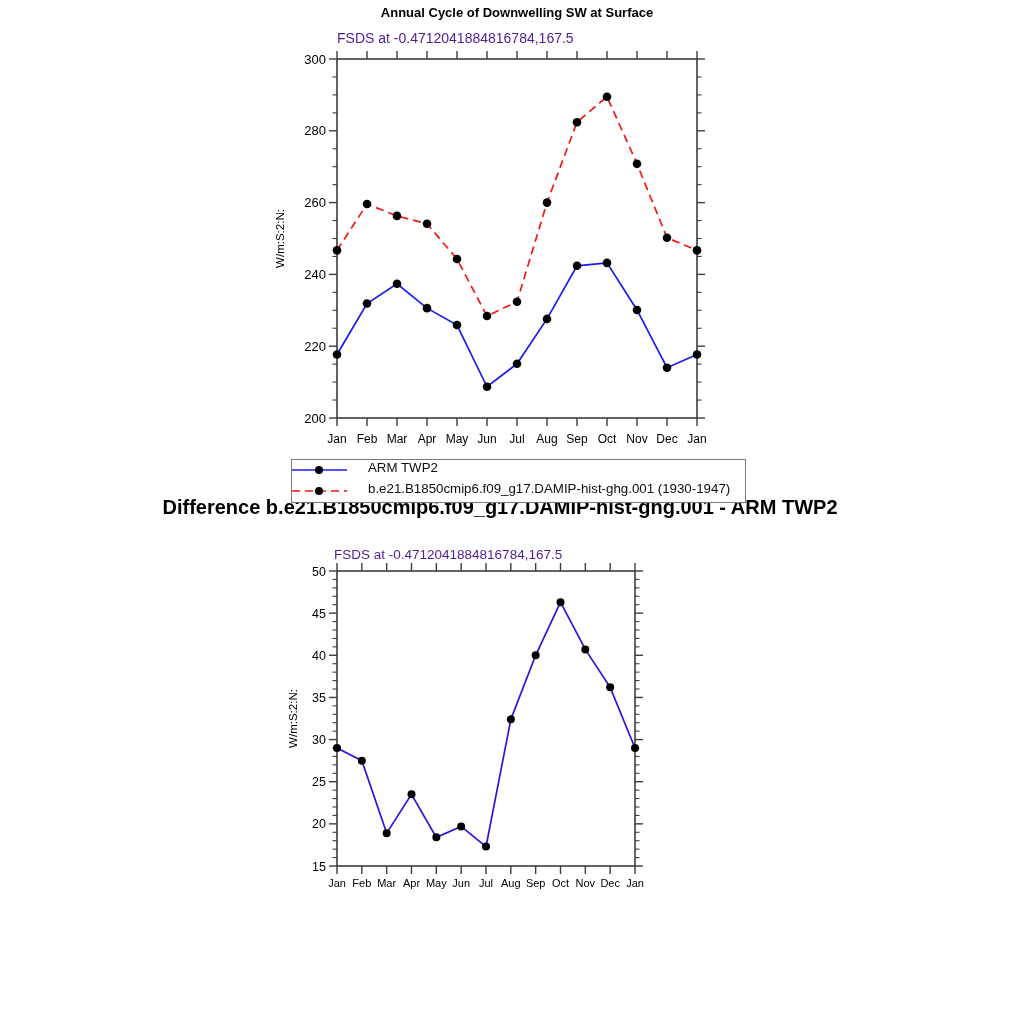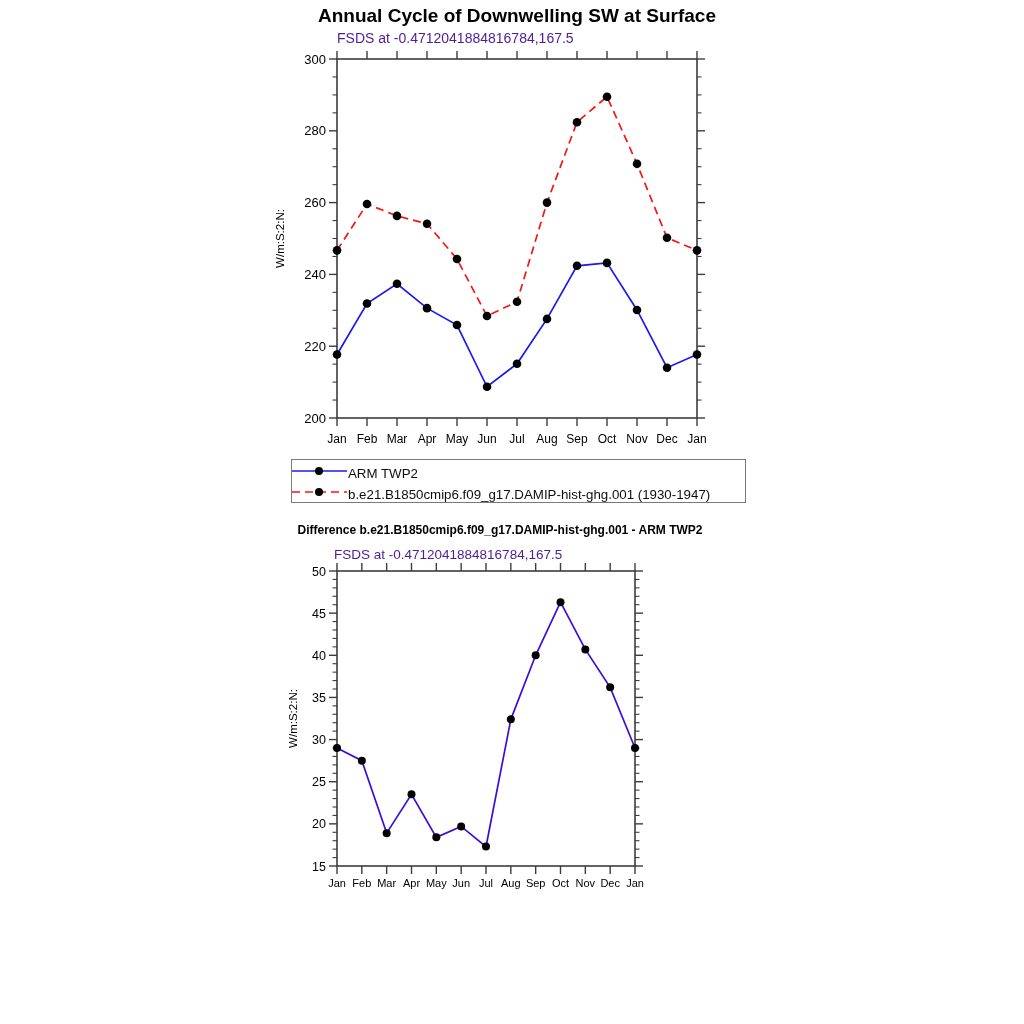--- a/index.html
+++ b/index.html
@@ -1,40 +1,40 @@
 <!DOCTYPE html>
 <html><head>
 <meta charset="utf-8">
 <style>
   html,body{margin:0;padding:0;}
   body{
     width:1024px;height:1024px;background:#ffffff;position:relative;
     font-family:"Liberation Sans", sans-serif; overflow:hidden;
   }
   .abs{position:absolute;white-space:nowrap;}
-  .chart-title{font-weight:bold;color:#000;font-size:19px;transform:translateX(-50%);}
+  .chart-title{font-weight:bold;color:#000;font-size:13px;transform:translateX(-50%);}
   .chart-subtitle{color:#4c1d95;font-size:14px;}
   #plot-svg{position:absolute;left:0;top:0;}
   .legend{
     position:absolute;left:291px;top:459px;width:455px;height:44px;
     border:1.3px solid #7a7a7a;background:#fff;
     display:flex;flex-direction:column;justify-content:center;box-sizing:border-box;
   }
-  .legend-row{display:flex;align-items:flex-end;height:21px;}
+  .legend-row{display:flex;align-items:flex-start;height:21px;gap:20px;}
   .legend-sample{flex:0 0 auto;display:block;}
   .legend-label{font-size:13.3px;color:#0d0d0d;white-space:nowrap;}
 </style>
 </head>
 <body>
 
 <div class="abs chart-title" style="left:517px;top:5px;">Annual Cycle of Downwelling SW at Surface</div>
 
 <div class="abs chart-subtitle" style="left:337px;top:30px;">FSDS at -0.4712041884816784,167.5</div>
 
-<div class="abs chart-title" style="left:500px;top:523px;font-size:12px;">Difference b.e21.B1850cmip6.f09_g17.DAMIP-hist-ghg.001 - ARM TWP2</div>
+<div class="abs chart-title" style="left:500px;top:496px;font-size:20px;">Difference b.e21.B1850cmip6.f09_g17.DAMIP-hist-ghg.001 - ARM TWP2</div>
 
 <div class="abs chart-subtitle" style="left:334px;top:547px;font-size:13.5px;">FSDS at -0.4712041884816784,167.5</div>
 
 <svg id="plot-svg" width="1024" height="1024">
     <g>
       <rect x="337" y="59" width="360" height="359" fill="none" stroke="#3d3d3d" stroke-width="1.6"></rect>
       <line x1="329" y1="418" x2="337" y2="418" stroke="#3d3d3d" stroke-width="1.4"></line>
       <line x1="697" y1="418" x2="705" y2="418" stroke="#3d3d3d" stroke-width="1.4"></line>
       <text x="326" y="422.5" font-size="13" fill="#000000" font-family="Liberation Sans, sans-serif" text-anchor="end">200</text>
       <line x1="329" y1="346.2" x2="337" y2="346.2" stroke="#3d3d3d" stroke-width="1.4"></line>

